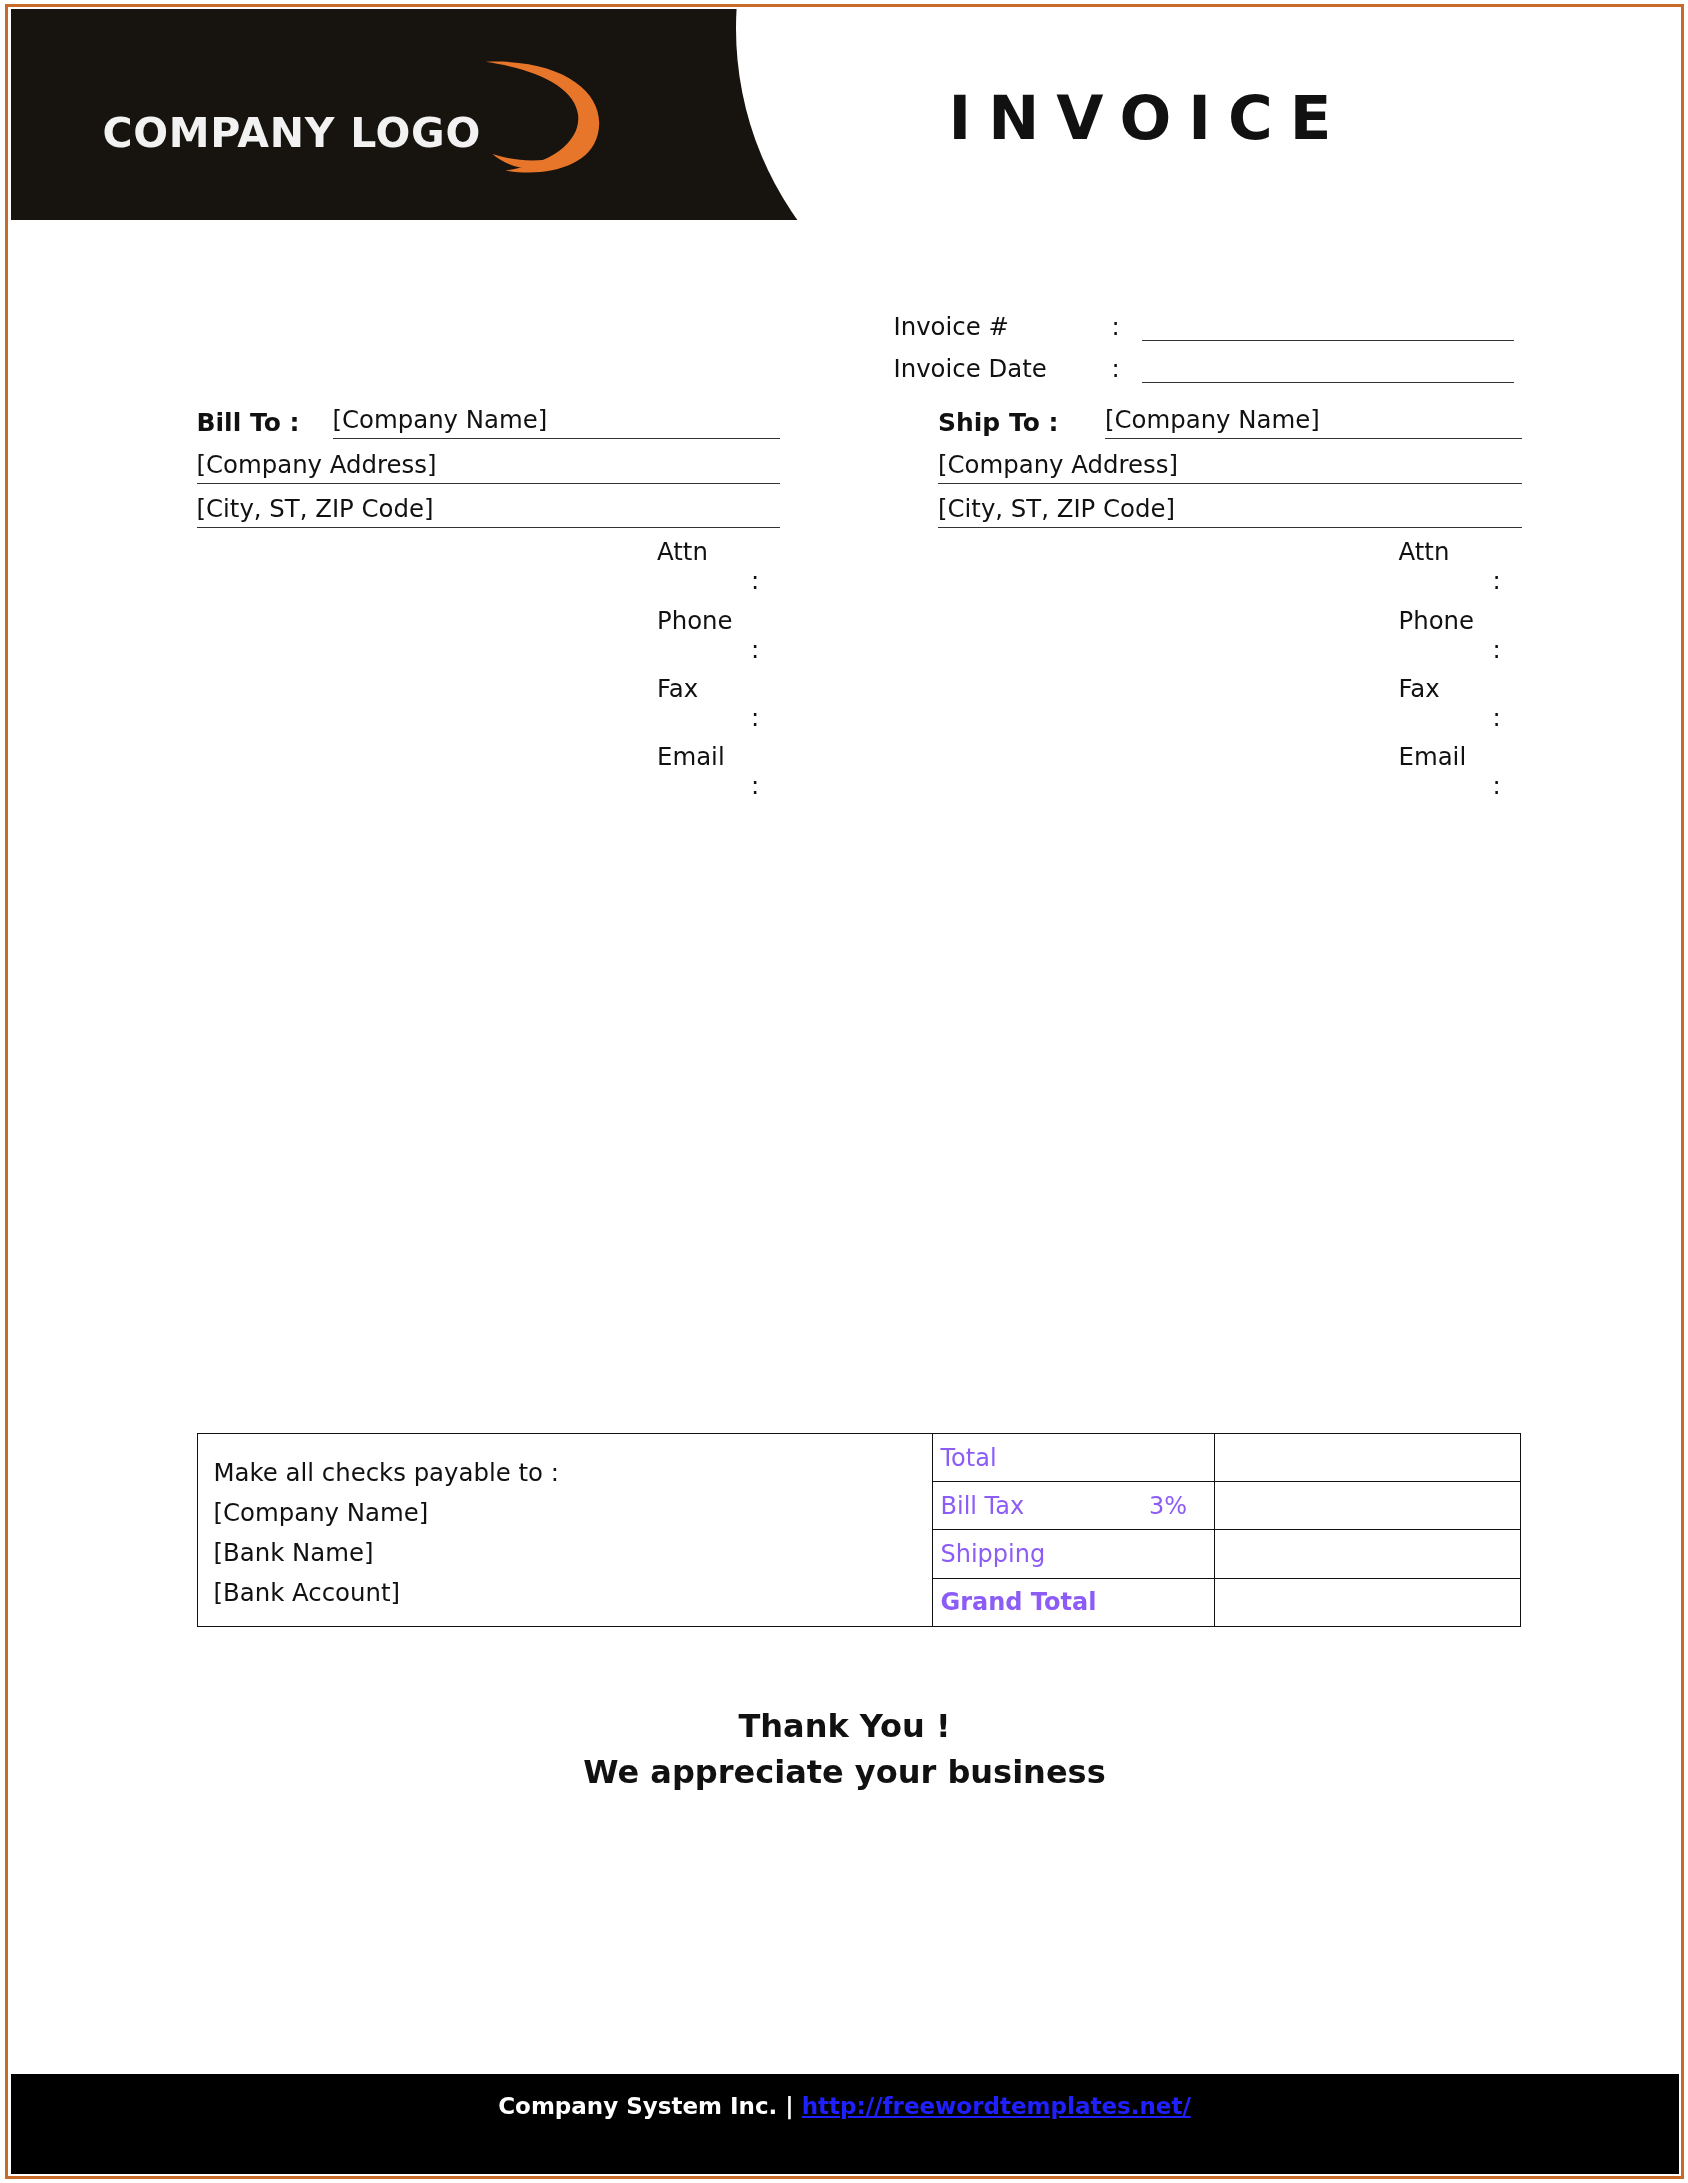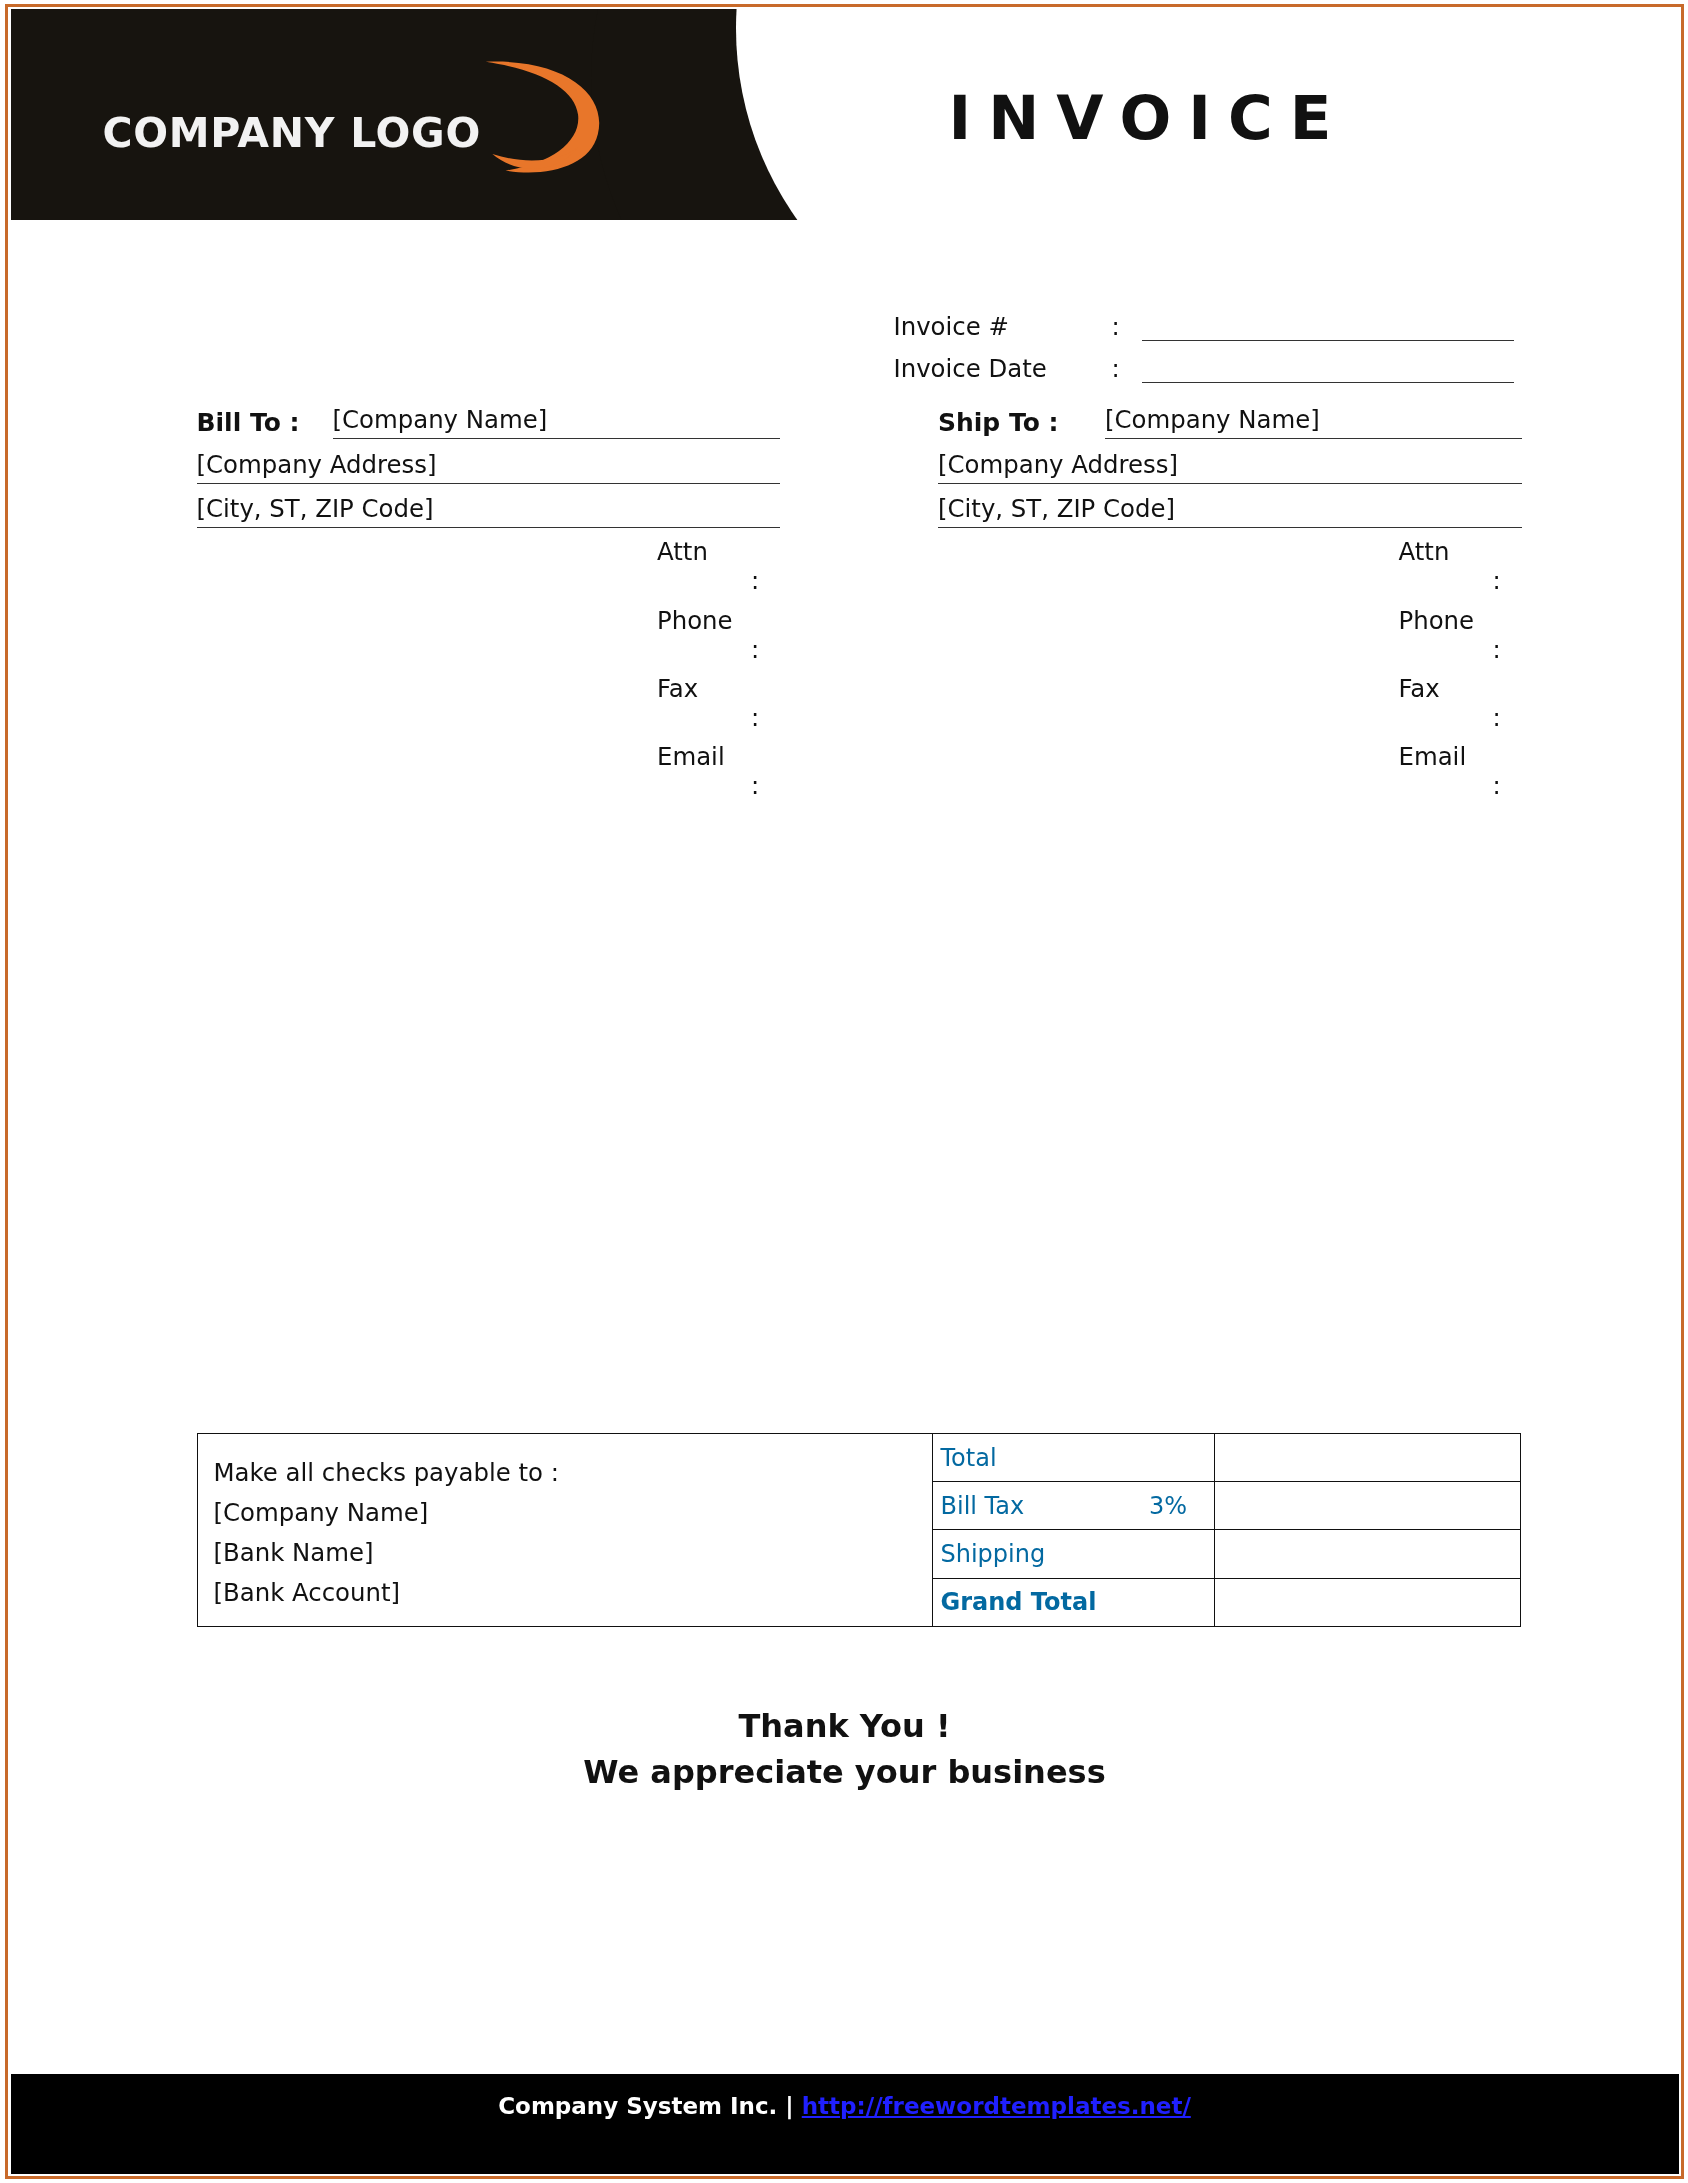--- a/index.html
+++ b/index.html
@@ -248,21 +248,21 @@
     white-space: nowrap;
   }
   .totals {
     width: 554px;
     border-collapse: collapse;
     table-layout: fixed;
   }
   .totals td {
     border: 1.3px solid #111;
     font-size: 24px;
-    color: #0369a1;
+    color: #8b5cf6;
     height: 38px;
     padding: 1.3px 8px;
   }
   .totals td.lbl { width: 265px; }
   .totals td.val { width: 289px; }
   .totals td.lbl.bold { font-weight: bold; }
   .tax-row {
     display: flex;
     justify-content: space-between;
     padding-right: 18.5px;

